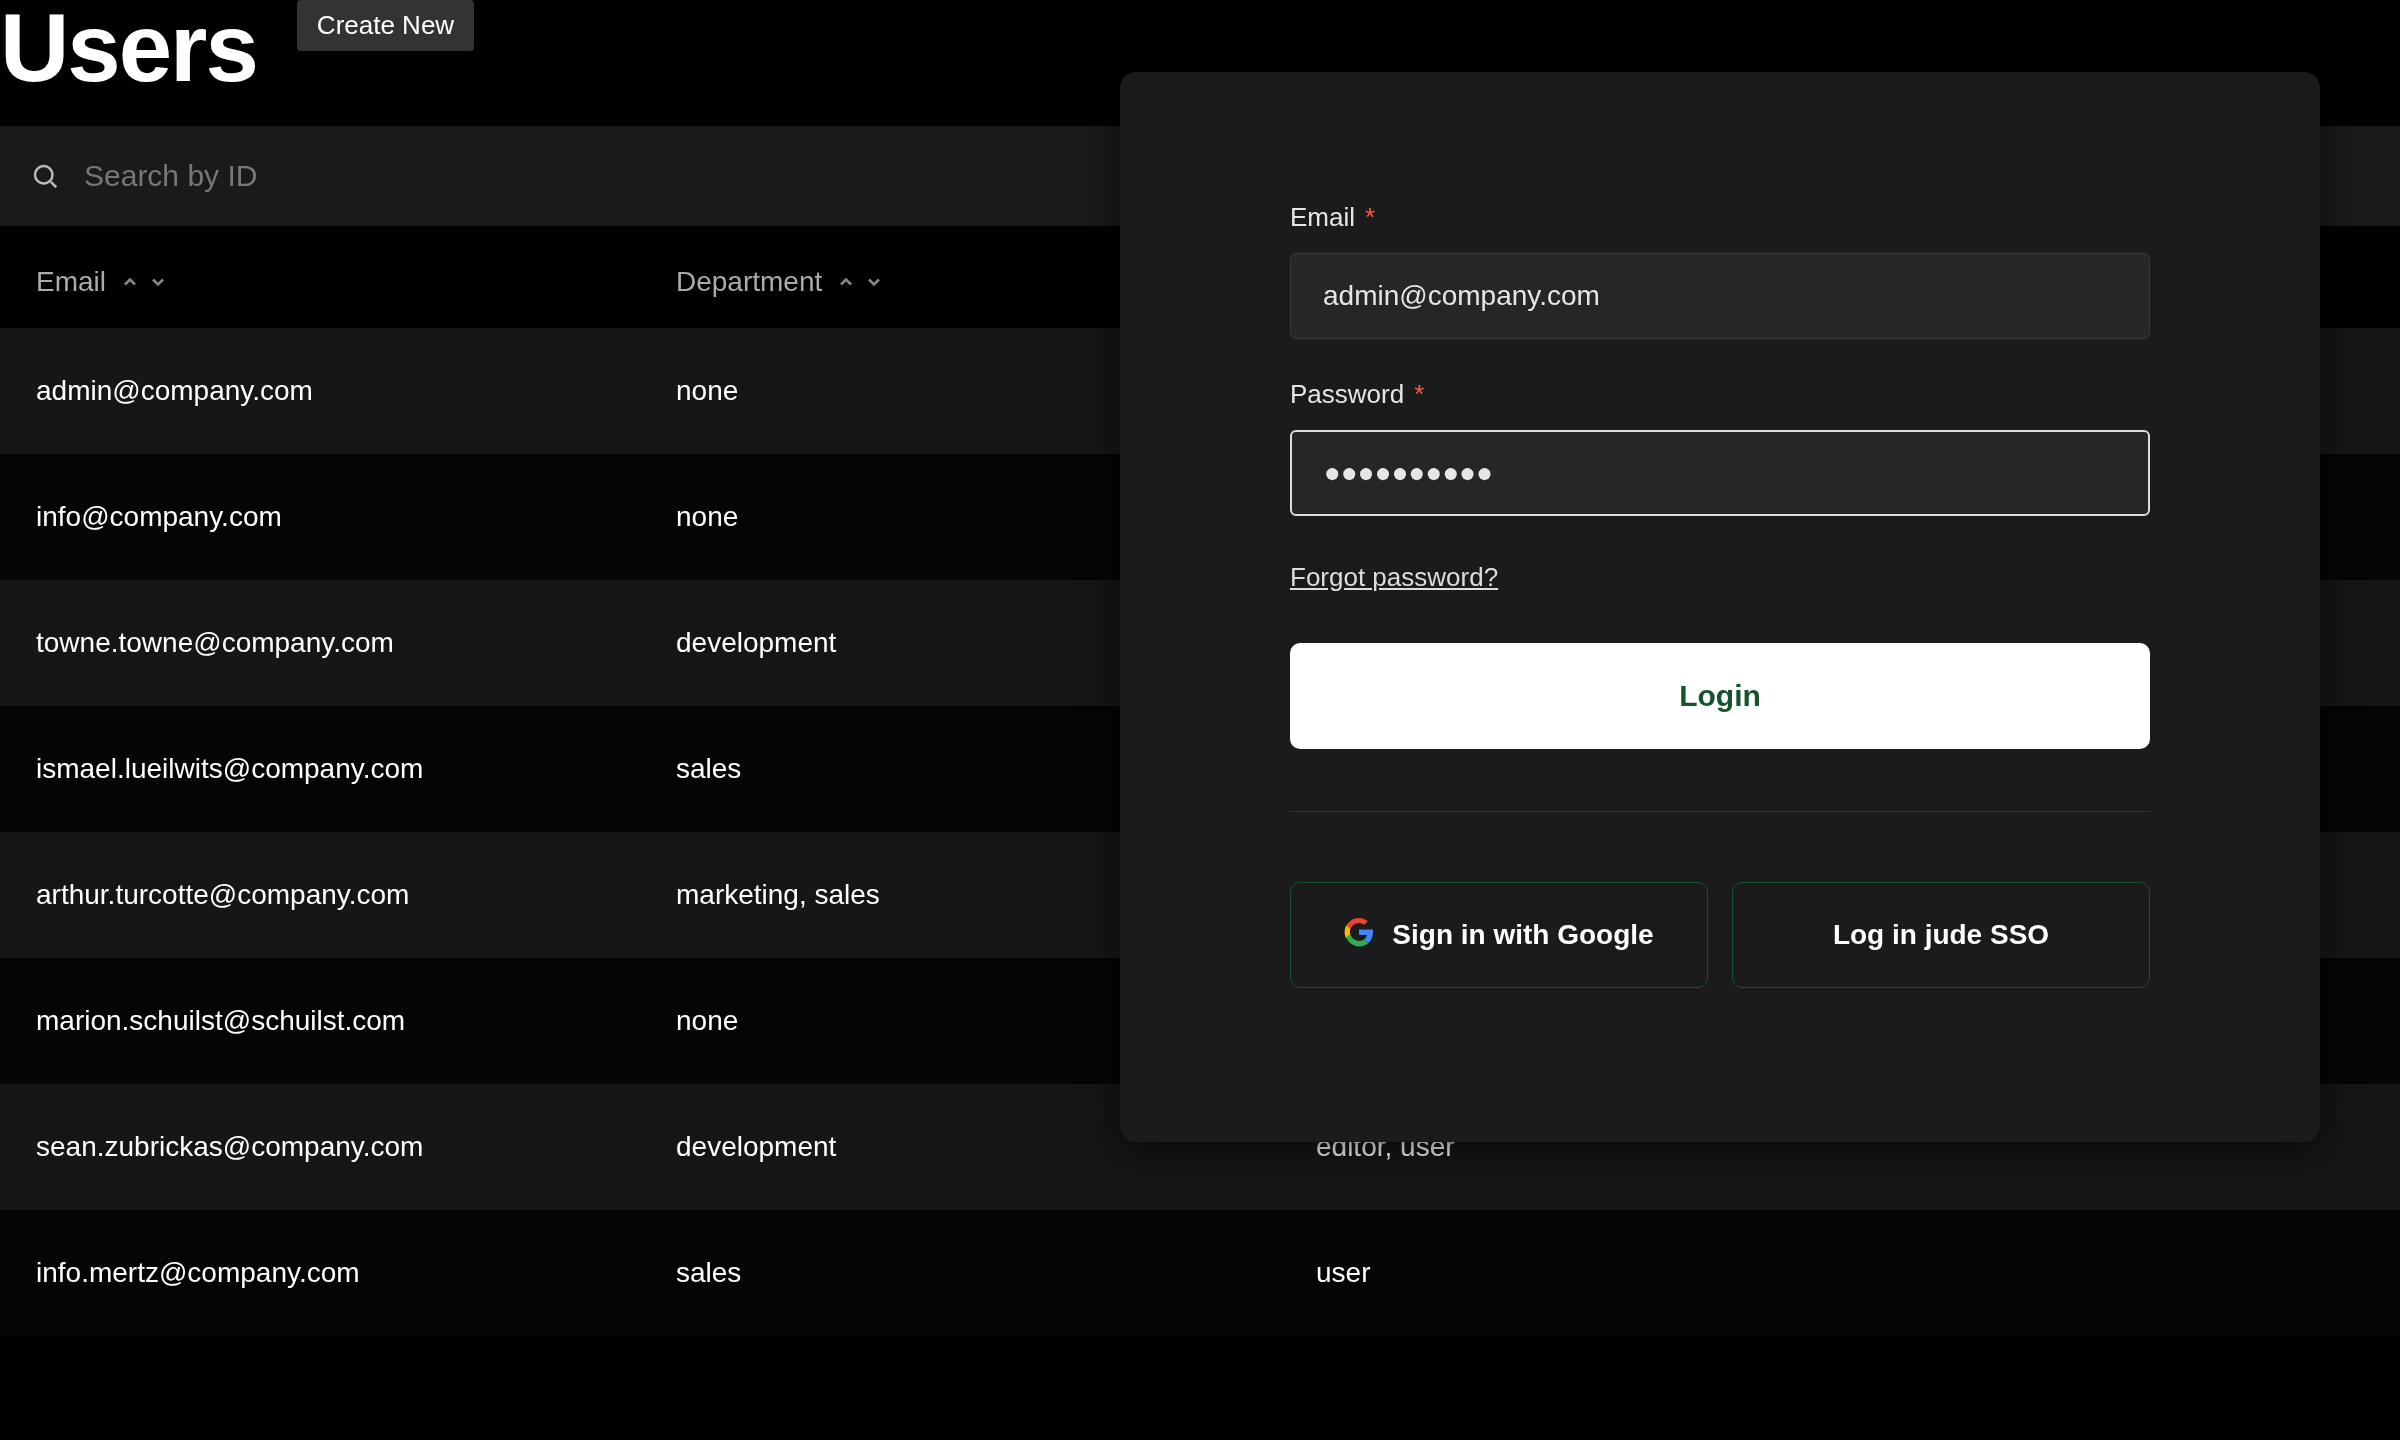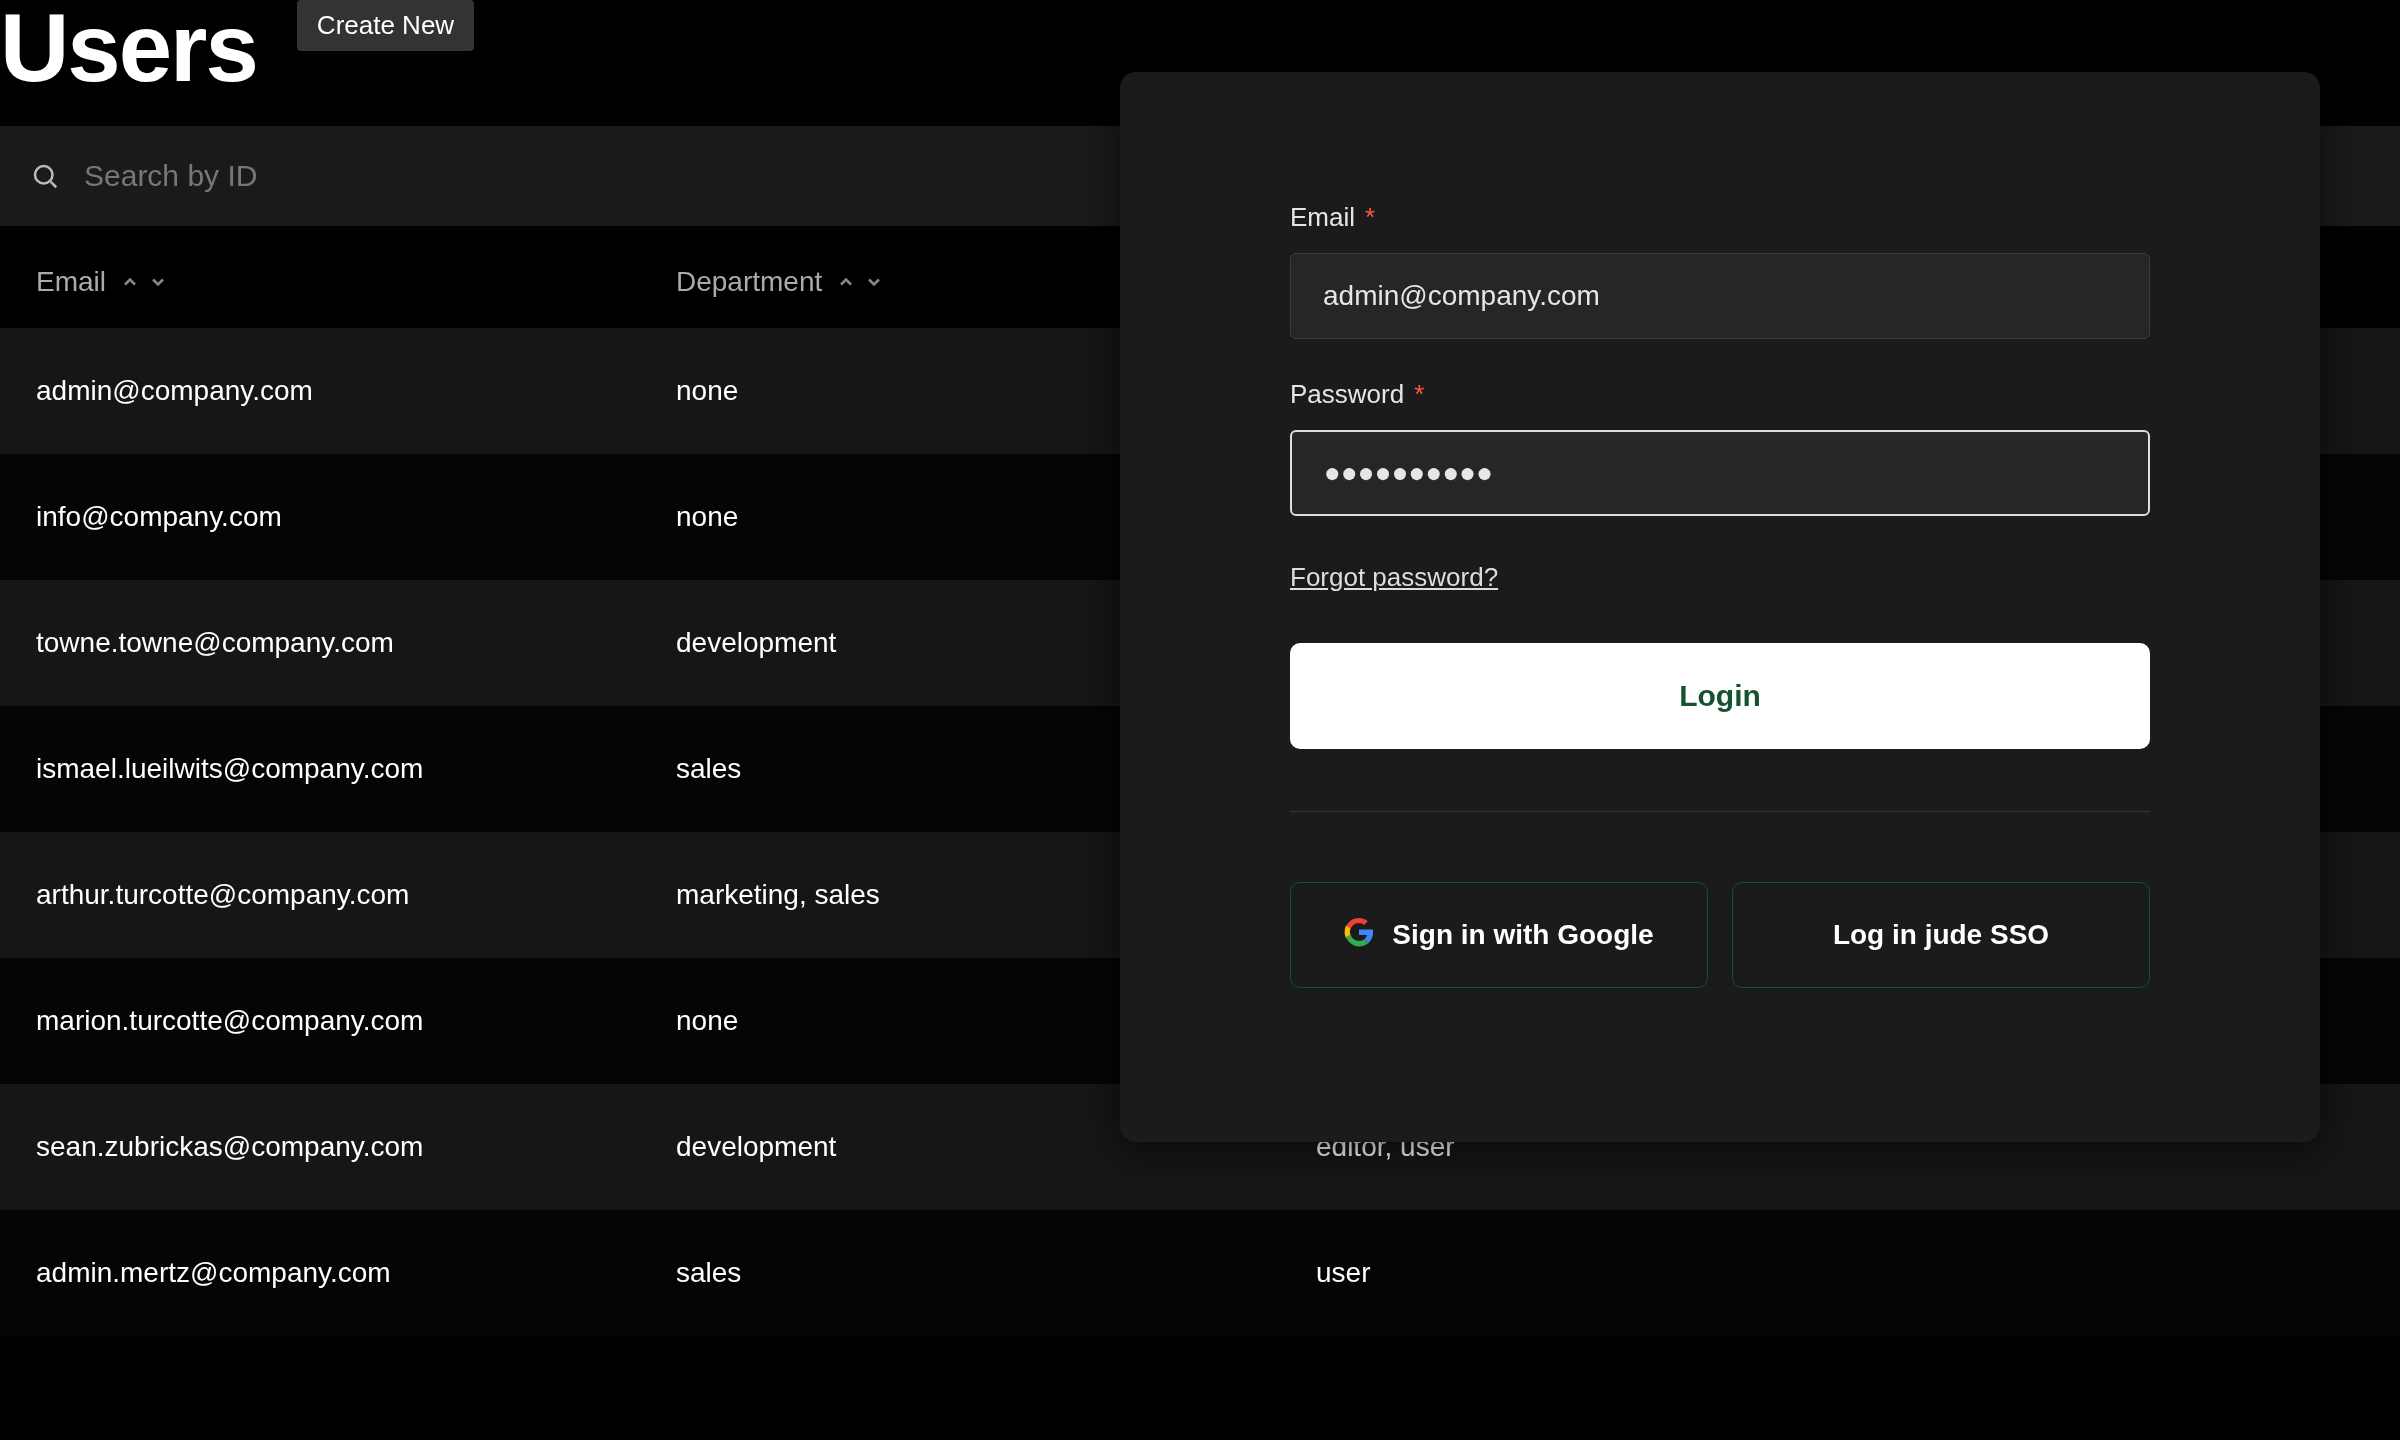--- a/index.html
+++ b/index.html
@@ -244,31 +244,31 @@
         <div class="col-email">ismael.lueilwits@company.com</div>
         <div class="col-dept">sales</div>
         <div class="col-roles"></div>
       </div>
       <div class="row">
         <div class="col-email">arthur.turcotte@company.com</div>
         <div class="col-dept">marketing, sales</div>
         <div class="col-roles"></div>
       </div>
       <div class="row">
-        <div class="col-email">marion.turcotte@company.com</div>
+        <div class="col-email">marion.schuilst@schuilst.com</div>
         <div class="col-dept">none</div>
         <div class="col-roles"></div>
       </div>
       <div class="row">
         <div class="col-email">sean.zubrickas@company.com</div>
         <div class="col-dept">development</div>
         <div class="col-roles">editor, user</div>
       </div>
       <div class="row">
-        <div class="col-email">admin.mertz@company.com</div>
+        <div class="col-email">info.mertz@company.com</div>
         <div class="col-dept">sales</div>
         <div class="col-roles">user</div>
       </div>
     </div>
 
   <div class="login-card">
 
     <div class="field-block">
       <div class="field-label">
         <span>Email</span>

